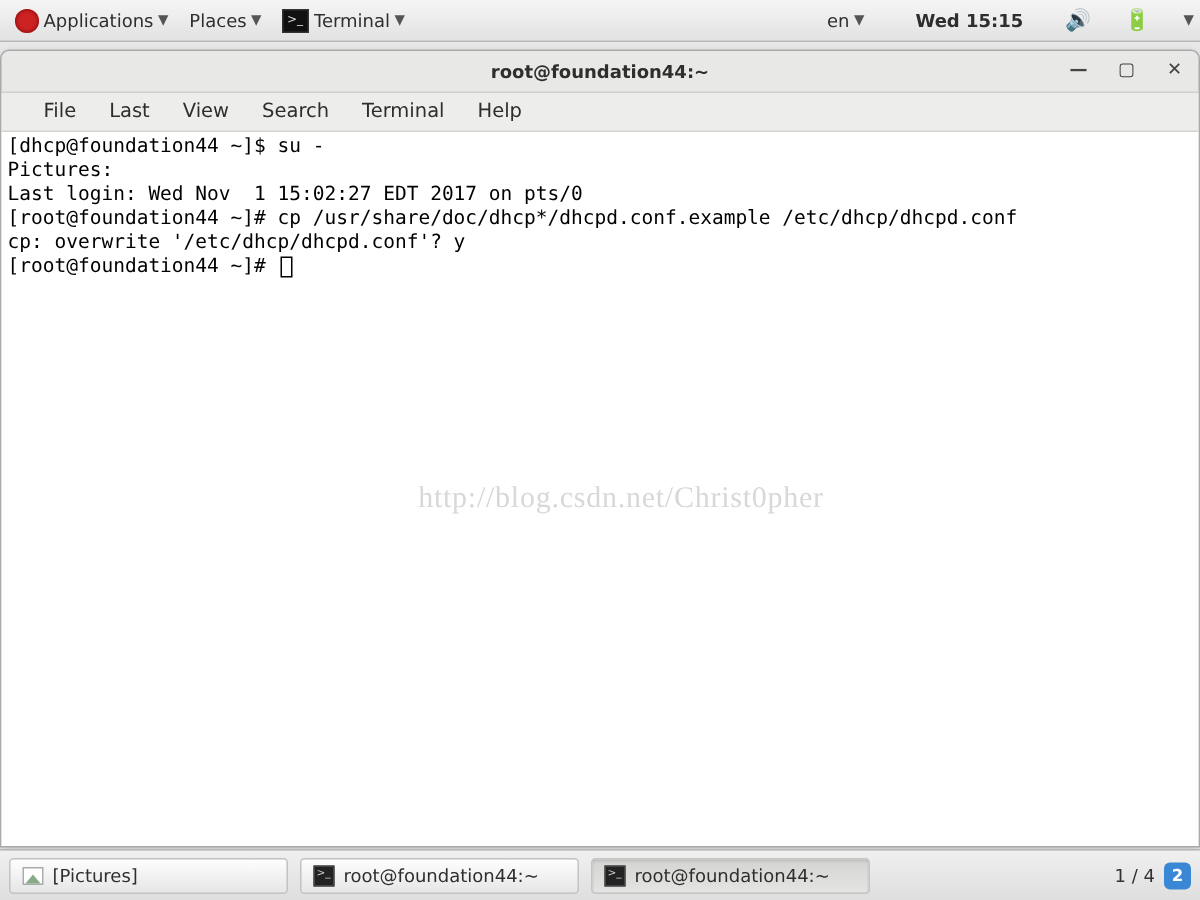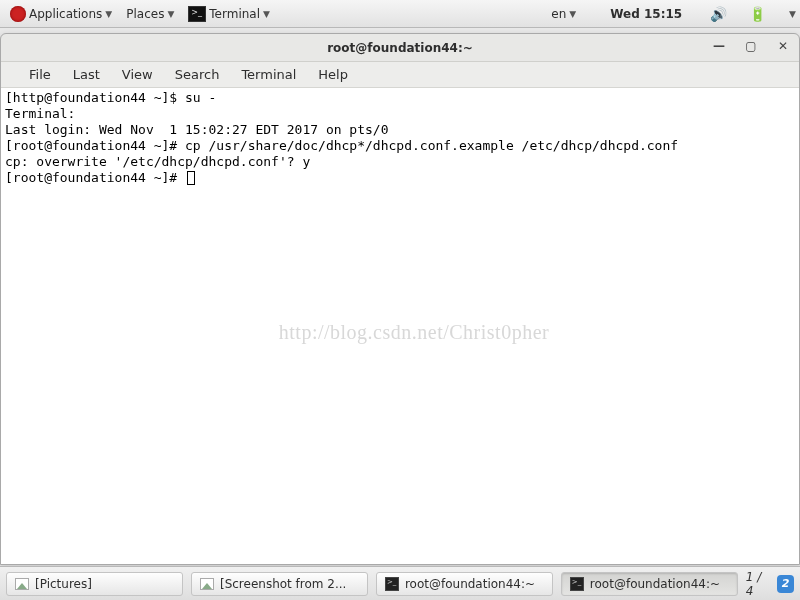--- a/index.html
+++ b/index.html
@@ -134,21 +134,21 @@
     }
     .task-ico::after { content: ">_"; color:#ccc; font-size:7px; position:absolute; top:0; left:1px;}
     .pic-ico {
       width: 14px; height: 12px; border: 1px solid #aaa; background: #fff;
       position: relative; flex: none;
     }
     .pic-ico::after{content:"";position:absolute;bottom:0;left:1px;width:0;height:0;
       border-left:5px solid transparent;border-right:5px solid transparent;border-bottom:6px solid #8a8;}
     .workspace {
       margin-left: auto; display: flex; align-items: center; gap: 6px;
-      font-size: 12px; color: #333; font-style: italic;
+      font-size: 12px; color: #333;
     }
     .ws-badge {
       width: 18px; height: 18px; background: #3a87d6; color: #fff; border-radius: 4px;
       display: flex; align-items: center; justify-content: center; font-size: 11px; font-weight: bold;
     }
   </style>
 </head>
 <body>
 
 <div class="top-panel">
@@ -190,40 +190,36 @@
     </div>
   </div>
   <div class="menubar">
     <span>File</span>
     <span>Last</span>
     <span>View</span>
     <span>Search</span>
     <span>Terminal</span>
     <span>Help</span>
   </div>
-  <div class="term-body"><span>[http@foundation44 ~]$ su -</span>
-<span>Terminal:</span>
+  <div class="term-body"><span>[dhcp@foundation44 ~]$ su -</span>
+<span>Pictures:</span>
 <span>Last login: Wed Nov  1 15:02:27 EDT 2017 on pts/0</span>
 <span>[root@foundation44 ~]# cp /usr/share/doc/dhcp*/dhcpd.conf.example /etc/dhcp/dhcpd.conf</span>
 <span>cp: overwrite '/etc/dhcp/dhcpd.conf'? y</span>
 <span>[root@foundation44 ~]# </span><span class="cursor"></span>
     <div class="watermark">http://blog.csdn.net/Christ0pher</div>
   </div>
 </div>
 
 <div class="bottom-bar">
   <div class="task-btn">
     <span class="pic-ico"></span>
     <span>[Pictures]</span>
   </div>
   <div class="task-btn">
-    <span class="pic-ico"></span>
-    <span>[Screenshot from 2...</span>
-  </div>
-  <div class="task-btn">
     <span class="task-ico"></span>
     <span>root@foundation44:~</span>
   </div>
   <div class="task-btn active">
     <span class="task-ico"></span>
     <span>root@foundation44:~</span>
   </div>
   <div class="workspace">
     <span>1 / 4</span>
     <span class="ws-badge">2</span>

